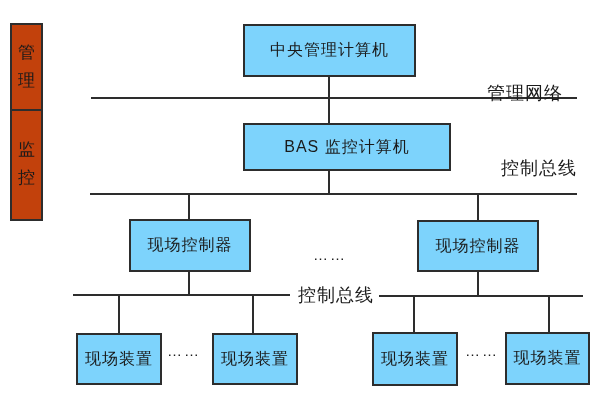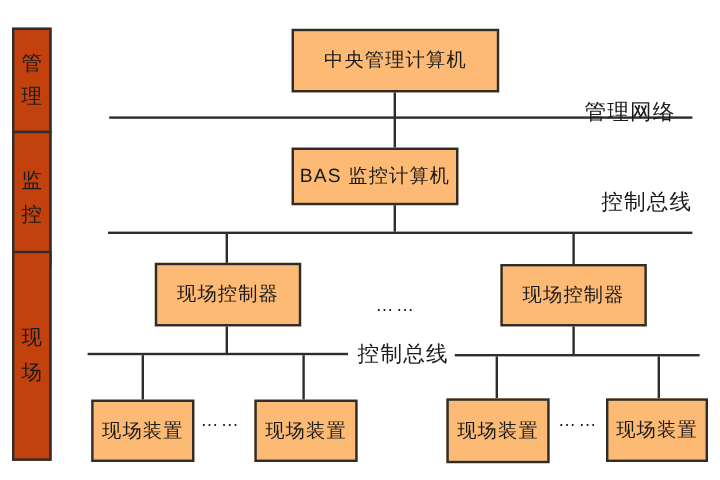--- a/index.html
+++ b/index.html
@@ -12,21 +12,21 @@
     position: relative;
     width: 600px;
     height: 400px;
     background: #ffffff;
     overflow: hidden;
   }
   
   .node {
     position: absolute;
     border: 2px solid #2d2d2d;
-    background: #fdba74;
+    background: #7dd3fc;
     display: flex;
     align-items: center;
     justify-content: center;
     font-size: 16px;
     letter-spacing: 1px;
     white-space: nowrap;
   }
   
   .tier {
     position: absolute;
@@ -66,37 +66,34 @@
   }
 </style>
 </head>
 <body>
 
 <div class="canvas">
 
   <div class="tier" style="top:23px; height:88px;">
     <div class="tier-label">管理</div>
   </div>
-  <div class="tier" style="top:109px; height:112px;">
+  <div class="tier" style="top:109px; height:112px;font-family:Liberation Mono, monospace;">
     <div class="tier-label">监控</div>
-  </div>
-  <div class="tier" style="top:209px; height:175px;">
-    <div class="tier-label">现场</div>
   </div>
 
   <div class="node" style="left:243px; top:24px; width:173px; height:53px;">
     <span>中央管理计算机</span>
   </div>
 
   <div class="vline" style="left:328px; top:77px; height:22px;"></div>
   <div class="hline" style="left:91px; top:97px; width:486px;"></div>
   <div class="bus-label" style="left:487px; top:61px;margin-top:20px;">管理网络</div>
 
   <div class="vline" style="left:328px; top:99px; height:24px;"></div>
-  <div class="node" style="left:243px; top:123px; width:139px; height:48px;">
+  <div class="node" style="left:243px; top:123px; width:208px; height:48px;">
     <span>BAS 监控计算机</span>
   </div>
 
   <div class="vline" style="left:328px; top:171px; height:22px;"></div>
   <div class="hline" style="left:90px; top:193px; width:487px;"></div>
   <div class="bus-label" style="left:487px; top:156px;margin-left:14px;">控制总线</div>
 
   <div class="vline" style="left:188px; top:195px; height:25px;"></div>
   <div class="vline" style="left:477px; top:195px; height:25px;"></div>
 

